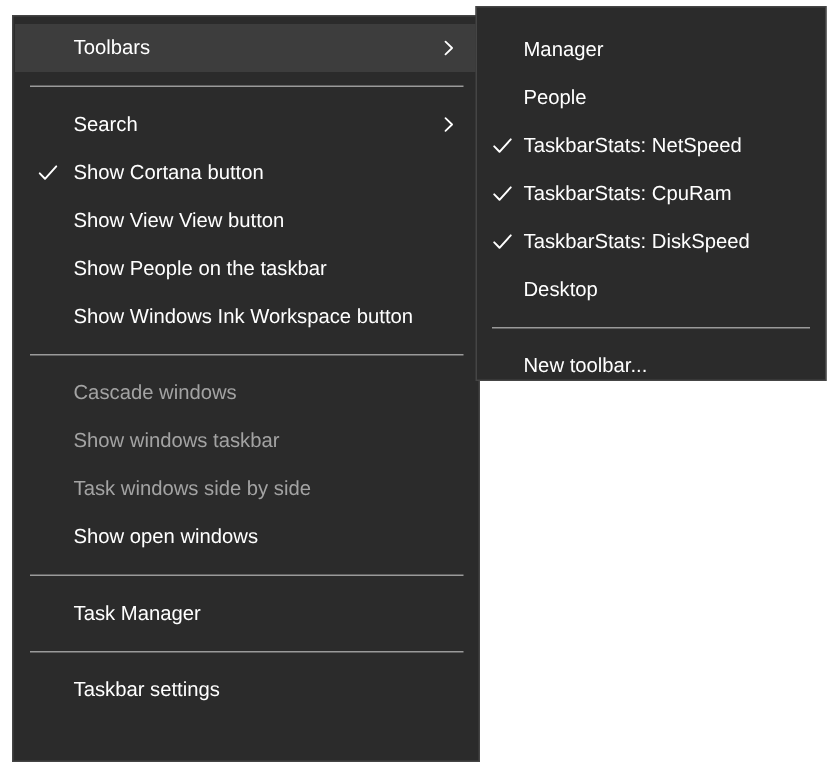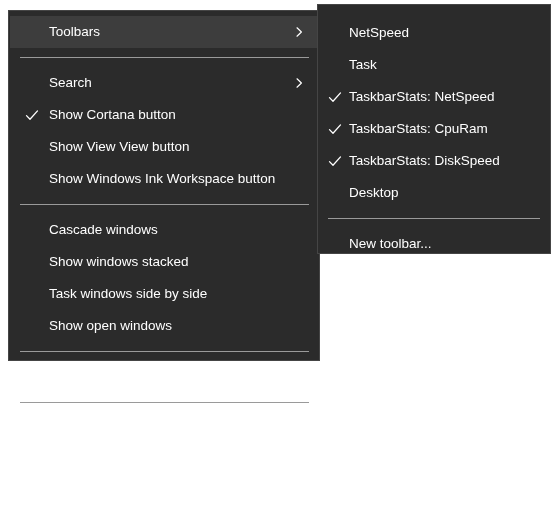--- a/index.html
+++ b/index.html
@@ -23,21 +23,21 @@
     background: #2b2b2b;
     border: 1px solid #454545;
     box-sizing: border-box;
     padding: 6px 0;
     color: #ffffff;
   }
   #main-menu {
     left: 8px;
     top: 10px;
     width: 312px;
-    height: 351px;
+    height: 498px;
     padding-top: 5px;
   }
   #submenu {
     left: 317px;
     top: 4px;
     width: 234px;
     height: 250px;
     padding-top: 12px;
   }
 
@@ -61,21 +61,21 @@
   }
   #submenu .menu-item {
     margin: 0 1px;
     padding-left: 30px;
     padding-right: 10px;
   }
   .menu-item.highlighted {
     background: #3d3d3d;
   }
   .menu-item.disabled {
-    color: #ffffff;
+    color: #a3a3a3;
   }
 
   .item-label {
     flex: 1 1 auto;
     overflow: hidden;
     text-overflow: ellipsis;
   }
 
   
   .check-mark {
@@ -149,51 +149,54 @@
         <svg viewBox="0 0 16 16" fill="none" stroke="currentColor" stroke-width="1.3" stroke-linecap="round" stroke-linejoin="round">
           <path d="M2.5 8.6 L6 12.2 L13.5 3.9"></path>
         </svg>
       </span>
       <span class="item-label">Show Cortana button</span>
     </div>
     <div class="menu-item">
       <span class="item-label">Show View View button</span>
     </div>
     <div class="menu-item">
+      <span class="item-label">Show People on the taskbar</span>
+    </div>
+    <div class="menu-item">
       <span class="item-label">Show Windows Ink Workspace button</span>
     </div>
     <div class="separator"></div>
     <div class="menu-item disabled">
       <span class="item-label">Cascade windows</span>
     </div>
     <div class="menu-item disabled">
-      <span class="item-label">Show windows stacked</span>
+      <span class="item-label">Show windows taskbar</span>
     </div>
     <div class="menu-item disabled">
       <span class="item-label">Task windows side by side</span>
     </div>
     <div class="menu-item">
       <span class="item-label">Show open windows</span>
     </div>
     <div class="separator"></div>
     <div class="menu-item">
       <span class="item-label">Task Manager</span>
     </div>
     <div class="separator"></div>
     <div class="menu-item">
       <span class="item-label">Taskbar settings</span>
     </div>
   </div>
 
 <div class="menu" id="submenu">
     <div class="menu-item">
-      <span class="item-label">NetSpeed</span>
-    </div>
-    <div class="menu-item">
-      <span class="item-label">Task</span>
+      <span class="item-label">Manager</span>
+    </div>
+    <div class="menu-item">
+      <span class="item-label">People</span>
     </div>
     <div class="menu-item">
       <span class="check-mark">
         <svg viewBox="0 0 16 16" fill="none" stroke="currentColor" stroke-width="1.3" stroke-linecap="round" stroke-linejoin="round">
           <path d="M2.5 8.6 L6 12.2 L13.5 3.9"></path>
         </svg>
       </span>
       <span class="item-label">TaskbarStats: NetSpeed</span>
     </div>
     <div class="menu-item">

